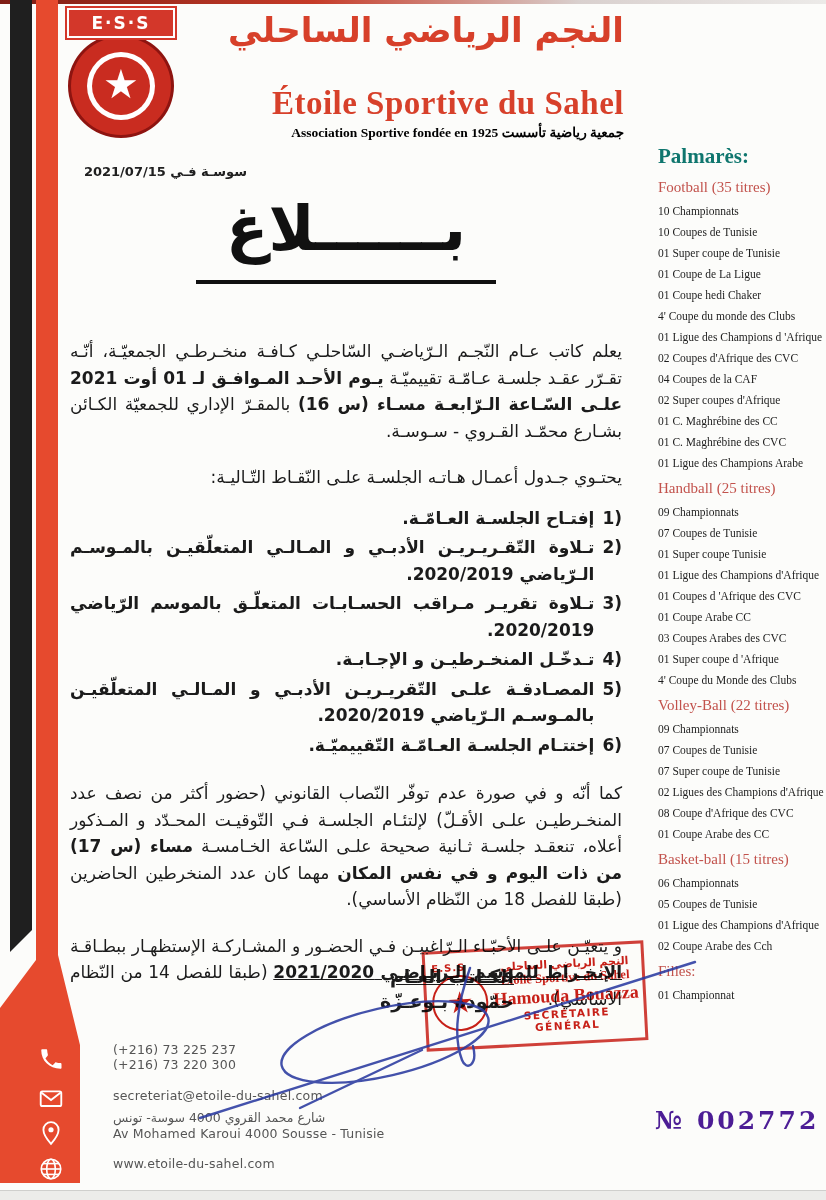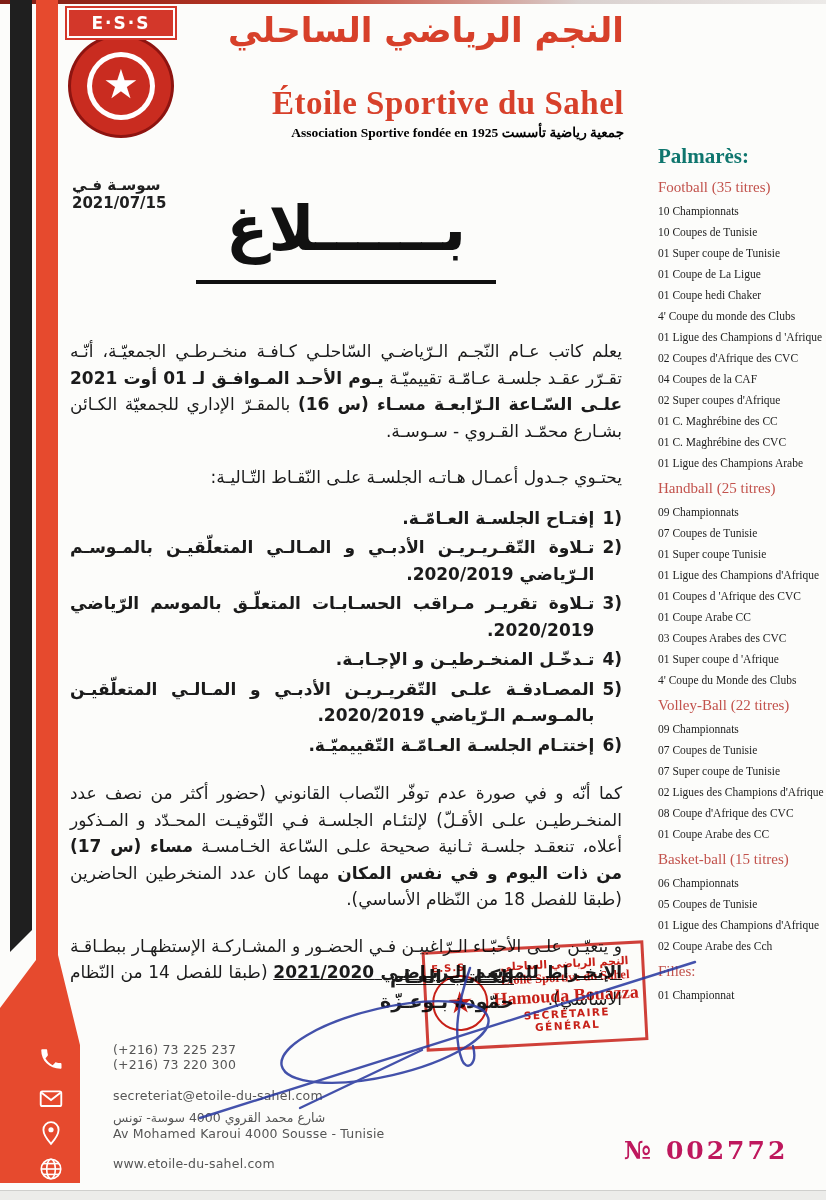--- a/index.html
+++ b/index.html
@@ -18,22 +18,22 @@
   .logo-oval{position:relative;margin:-4px auto 0;width:100px;height:98px;background:#c92c20;border-radius:50%;
         border:3px solid #8e1410;display:flex;align-items:center;justify-content:center;z-index:1;}
   .logo-ring{width:68px;height:68px;background:#fff;border-radius:50%;display:flex;align-items:center;justify-content:center;}
   .logo-core{width:58px;height:58px;background:#c92c20;border-radius:50%;display:flex;align-items:center;justify-content:center;}
   .logo-star{color:#fff;font-size:40px;line-height:1;margin-top:-4px;}
   .header-titles{position:absolute;left:188px;top:10px;width:436px;text-align:right;}
   .t-ar{font-size:34px;font-weight:700;color:#d7402a;line-height:1.2;direction:rtl;}
   .t-fr{font-family:"Liberation Serif",serif;font-size:33px;font-weight:700;color:#d7402a;line-height:1.1;letter-spacing:.5px;margin-top:34px;}
   .t-sub{font-family:"Liberation Serif",serif;font-size:13.5px;font-weight:700;color:#000000;margin-top:3px;}
 
-  .date-line{position:absolute;left:72px;top:176px;width:175px;direction:rtl;text-align:left;
-        font-size:15px;font-weight:700;color:#202020;}
+  .date-line{position:absolute;left:72px;top:164px;width:175px;direction:rtl;text-align:right;
+        font-size:13px;font-weight:700;color:#202020;}
   .notice-title-wrap{position:absolute;left:70px;top:190px;width:552px;text-align:center;}
   .notice-title{display:inline-block;direction:rtl;font-size:62px;font-weight:700;color:#111;
         padding:0 30px 12px;border-bottom:4px solid #101010;line-height:1.25;}
 
   
   .main{position:absolute;left:70px;top:338px;width:552px;direction:rtl;text-align:justify;
         font-size:17px;line-height:1.56;color:#1b1b1b;}
   .main p{margin:0 0 20px;}
   .agenda{margin:14px 0 22px;}
   .agenda-row{display:flex;margin-bottom:3px;}
@@ -55,22 +55,22 @@
         display:flex;align-items:center;justify-content:center;}
   .stamp-star{color:#ca2018;font-size:30px;line-height:1;}
   .stamp-text{flex:1;text-align:center;color:#ca2018;}
   .st-ar{direction:rtl;font-size:11px;font-weight:700;}
   .st-fr{font-family:"Liberation Serif",serif;font-size:12.5px;font-weight:700;}
   .st-name{font-family:"Liberation Serif",serif;font-size:18px;font-weight:700;line-height:1.15;}
   .st-title{font-size:10.5px;font-weight:700;letter-spacing:1.5px;margin-top:1px;}
   svg.signature{position:absolute;left:150px;top:930px;z-index:5;pointer-events:none;}
 
   
-  .doc-number{position:absolute;left:624px;top:1106px;color:#be185d;font-family:"DejaVu Serif",serif;
-        font-weight:700;font-size:25px;letter-spacing:3px;white-space:nowrap;margin-top:30px;}
+  .doc-number{position:absolute;left:655px;top:1106px;color:#4c1d95;font-family:"DejaVu Serif",serif;
+        font-weight:700;font-size:25px;letter-spacing:3px;white-space:nowrap;}
 
   
   .sidebar{position:absolute;left:658px;top:144px;width:166px;font-family:"Liberation Serif",serif;}
   .pal-heading{font-size:21px;font-weight:700;color:#0f766e;margin-bottom:10px;}
   .pal-title{font-size:15px;color:#c2524c;margin:10px 0 8px;}
   .pal-item{font-size:11.5px;color:#1d1d1d;line-height:14px;margin-bottom:7px;}
 
   
   .c-icon{position:absolute;left:38px;width:26px;height:26px;}
   .c-text{position:absolute;left:113px;font-size:12.5px;color:#555;letter-spacing:.2px;line-height:1.2;}

